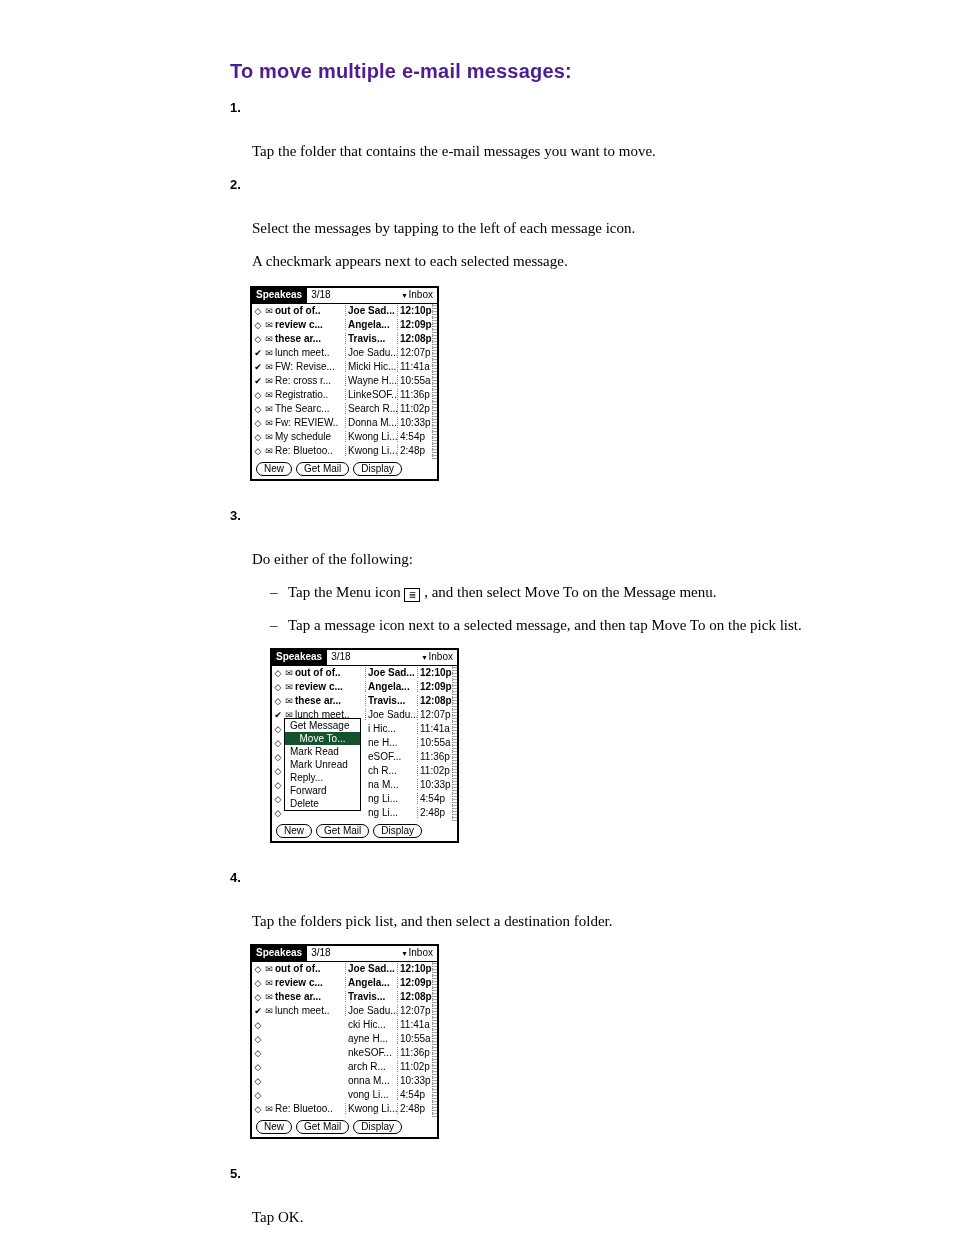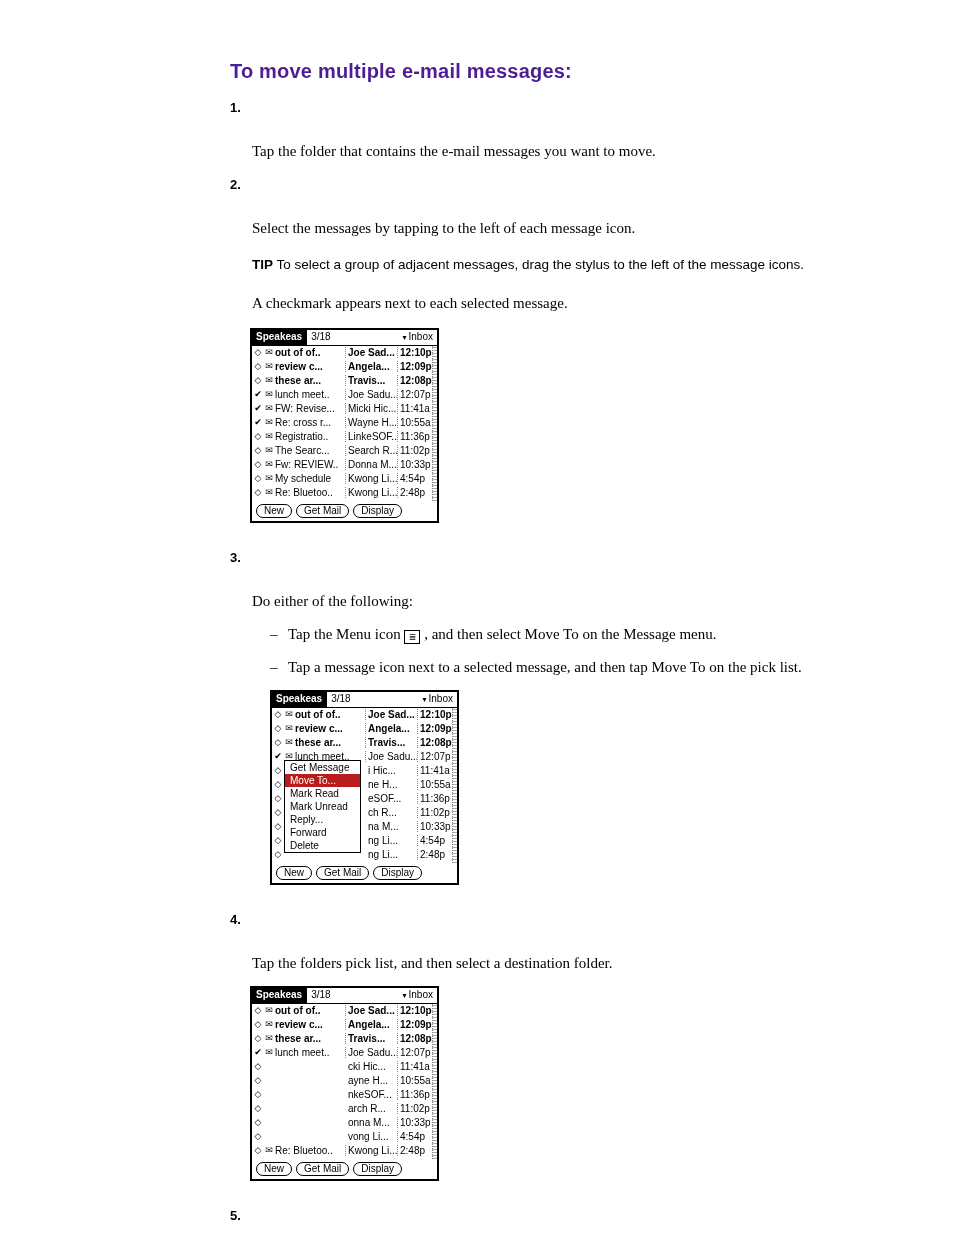--- a/index.html
+++ b/index.html
@@ -196,22 +196,23 @@
   font-size: 10px;
   z-index: 2;
 }
 .ss-popup-item {
   padding: 0 5px;
   height: 13px;
   line-height: 13px;
   white-space: nowrap;
 }
 .ss-popup-item.sel {
-  background: #b91c1c;
+  background: #14532d;
   color: #fff;
+  text-align: center;
 }
 .menu-icon-inline {
   display: inline-flex;
   align-items: center;
   justify-content: center;
   width: 14px;
   height: 12px;
   border: 1px solid #000;
   font-size: 9px;
   line-height: 10px;
@@ -235,24 +236,20 @@
   <div class="step-row">
     <div class="step-num">1.</div>
     <div class="step-text">Tap the folder that contains the e-mail messages you want to move.</div>
   </div>
 
   <div class="step-row">
     <div class="step-num">2.</div>
     <div class="step-text">Select the messages by tapping to the left of each message icon.</div>
   </div>
 
-  <div class="tip-box">
-    <span class="tip-label">TIP</span>
-    <span> </span><span>To select a group of adjacent messages, drag the stylus to the left of the message icons.</span>
-  </div>
 
   <div class="para">A checkmark appears next to each selected message.</div>
 
   <div class="screenshot">
     <div class="ss-titlebar">
       <div class="ss-app">Speakeas</div>
       <div class="ss-count">3/18</div>
       <div class="ss-title-spacer"></div>
       <div class="ss-folder">Inbox</div>
     </div>

